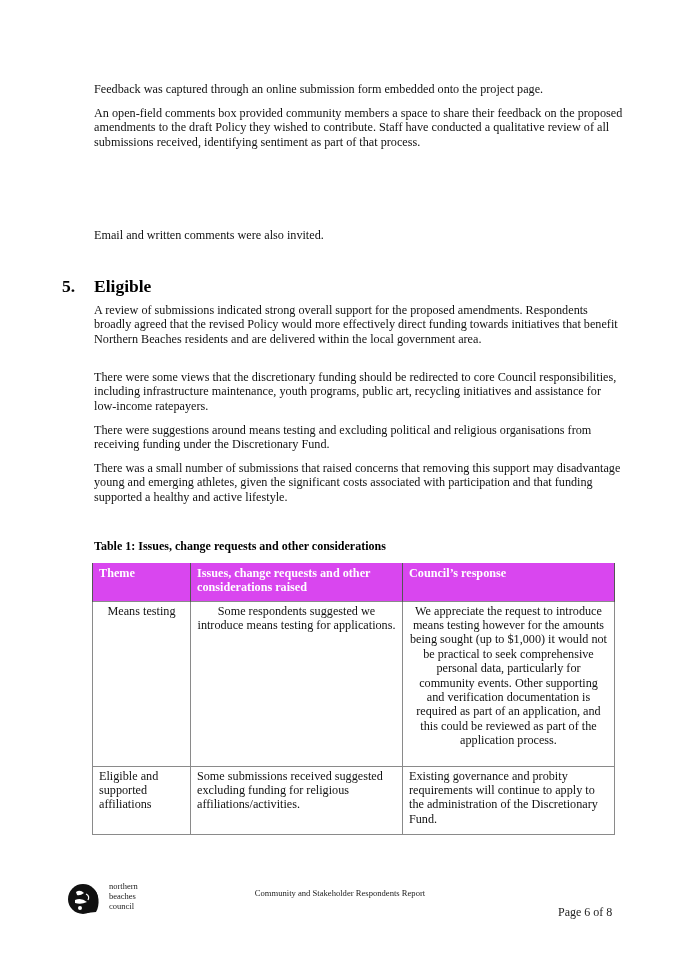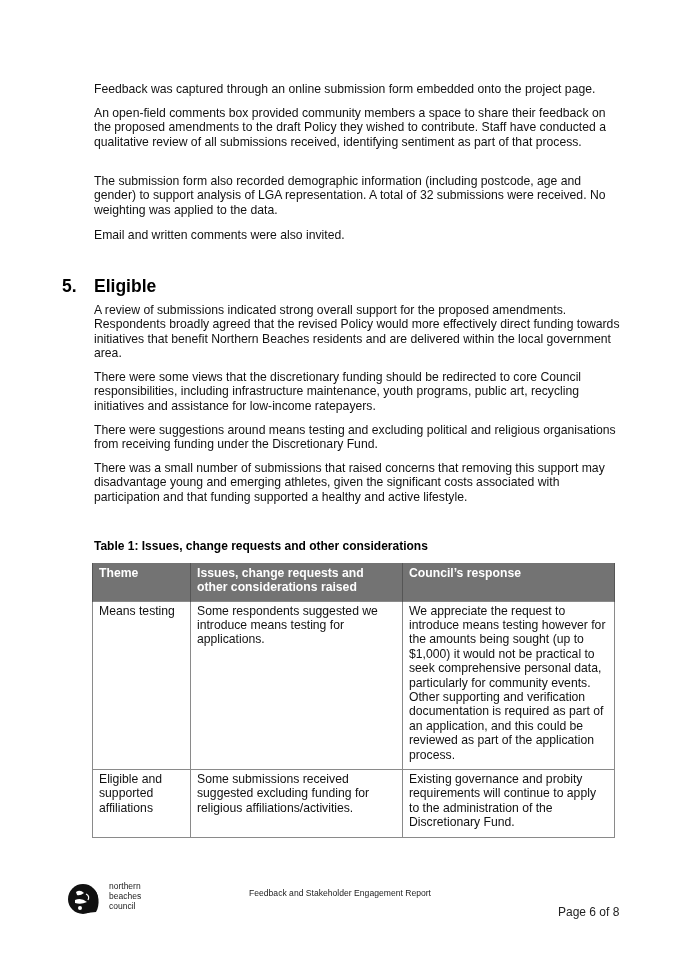--- a/index.html
+++ b/index.html
@@ -1,39 +1,38 @@
 <!DOCTYPE html>
 <html><head>
 <meta charset="utf-8">
 <style>
   * { box-sizing: border-box; margin: 0; padding: 0; }
   html, body { width: 675px; height: 954px; background: #ffffff; }
   body { position: relative; font-family: "Liberation Sans", sans-serif; color: #111; overflow: hidden; }
-  .page { position: absolute; left: 0; top: 0; width: 675px; height: 954px; }
+  .page { position: absolute; left: 0; top: 0; width: 675px; height: 954px; font-family: Liberation Serif, serif; }
   .p { position: absolute; left: 94px; width: 530px; font-size: 12.2px; line-height: 14.4px; color: #111; }
   .h { position: absolute; left: 62px; top: 276px; font-size: 17.5px; font-weight: bold; color: #000; }
   .h .num { display: inline-block; width: 32px; }
   .caption { position: absolute; left: 94px; top: 539px; font-size: 12px; font-weight: bold; color: #000; }
   table.t { position: absolute; left: 92px; top: 563px; width: 522px; border-collapse: collapse; font-size: 12.2px; line-height: 14.4px; table-layout: fixed; }
-  table.t th { background: #737373; color: #fff; font-weight: bold; text-align: left; vertical-align: top; padding: 3px 6px 4px 6px; height: 38px; border-left: 1px solid #555; border-right: 1px solid #555; }
+  table.t th { background: #d946ef; color: #fff; font-weight: bold; text-align: left; vertical-align: top; padding: 3px 6px 4px 6px; height: 38px; border-left: 1px solid #555; border-right: 1px solid #555; }
   table.t td { vertical-align: top; padding: 2px 6px 7px 6px; border: 1px solid #8a8a8a; color: #111; }
   .footer { position: absolute; left: 0; top: 880px; width: 675px; height: 40px; }
   .logo { position: absolute; left: 66px; top: 2px; width: 34px; height: 34px; }
   .logo-text { position: absolute; left: 109px; top: 1px; font-size: 8.5px; line-height: 10px; color: #222; }
   .f-center { position: absolute; left: 190px; width: 300px; top: 8px; text-align: center; font-size: 8.6px; line-height: 11px; color: #222; }
   .f-page { position: absolute; left: 558px; top: 25px; font-size: 12px; color: #222; }
 </style>
 </head>
 <body>
 
 <div class="page">
 
   <p class="p" style="top:82px;">Feedback was captured through an online submission form embedded onto the project page.</p>
   <p class="p" style="top:106px;">An open-field comments box provided community members a space to share their feedback on the proposed amendments to the draft Policy they wished to contribute. Staff have conducted a qualitative review of all submissions received, identifying sentiment as part of that process.</p>
-  <p class="p" style="top:174px;">The submission form also recorded demographic information (including postcode, age and gender) to support analysis of LGA representation. A total of 32 submissions were received. No weighting was applied to the data.</p>
   <p class="p" style="top:228px;">Email and written comments were also invited.</p>
 
   <h2 class="h">
     <span class="num">5.</span><span>Eligible</span>
   </h2>
 
   <p class="p" style="top:303px;">A review of submissions indicated strong overall support for the proposed amendments. Respondents broadly agreed that the revised Policy would more effectively direct funding towards initiatives that benefit Northern Beaches residents and are delivered within the local government area.</p>
   <p class="p" style="top:370px;">There were some views that the discretionary funding should be redirected to core Council responsibilities, including infrastructure maintenance, youth programs, public art, recycling initiatives and assistance for low-income ratepayers.</p>
   <p class="p" style="top:423px;">There were suggestions around means testing and excluding political and religious organisations from receiving funding under the Discretionary Fund.</p>
   <p class="p" style="top:461px;">There was a small number of submissions that raised concerns that removing this support may disadvantage young and emerging athletes, given the significant costs associated with participation and that funding supported a healthy and active lifestyle.</p>
@@ -47,21 +46,21 @@
       <col style="width:212px;">
     </colgroup>
     <thead>
       <tr>
         <th>Theme</th>
         <th>Issues, change requests and other considerations raised</th>
         <th>Council’s response</th>
       </tr>
     </thead>
     <tbody>
-      <tr style="height:165px;">
+      <tr style="height:165px;text-align:center;">
         <td>Means testing</td>
         <td>Some respondents suggested we introduce means testing for applications.</td>
         <td>We appreciate the request to introduce means testing however for the amounts being sought (up to $1,000) it would not be practical to seek comprehensive personal data, particularly for community events. Other supporting and verification documentation is required as part of an application, and this could be reviewed as part of the application process.</td>
       </tr>
       <tr style="height:68px;">
         <td>Eligible and supported affiliations</td>
         <td>Some submissions received suggested excluding funding for religious affiliations/activities.</td>
         <td>Existing governance and probity requirements will continue to apply to the administration of the Discretionary Fund.</td>
       </tr>
     </tbody>
@@ -75,18 +74,18 @@
       <path d="M9 18 Q 15 15 21 20 Q 15 23 9 21 Z" fill="#fff"></path>
       <circle cx="14" cy="26" r="2" fill="#fff"></circle>
       <path d="M20 12 Q 24 14 22 18" stroke="#fff" stroke-width="1.2" fill="none"></path>
     </svg>
     <div class="logo-text">
       <div>northern</div>
       <div>beaches</div>
       <div>council</div>
     </div>
     <div class="f-center">
-      <div>Feedback and Stakeholder Engagement Report</div>
+      <div>Community and Stakeholder Respondents Report</div>
     </div>
     <div class="f-page">Page 6 of 8</div>
   </div>
 
 </div>
 
 </body></html>

